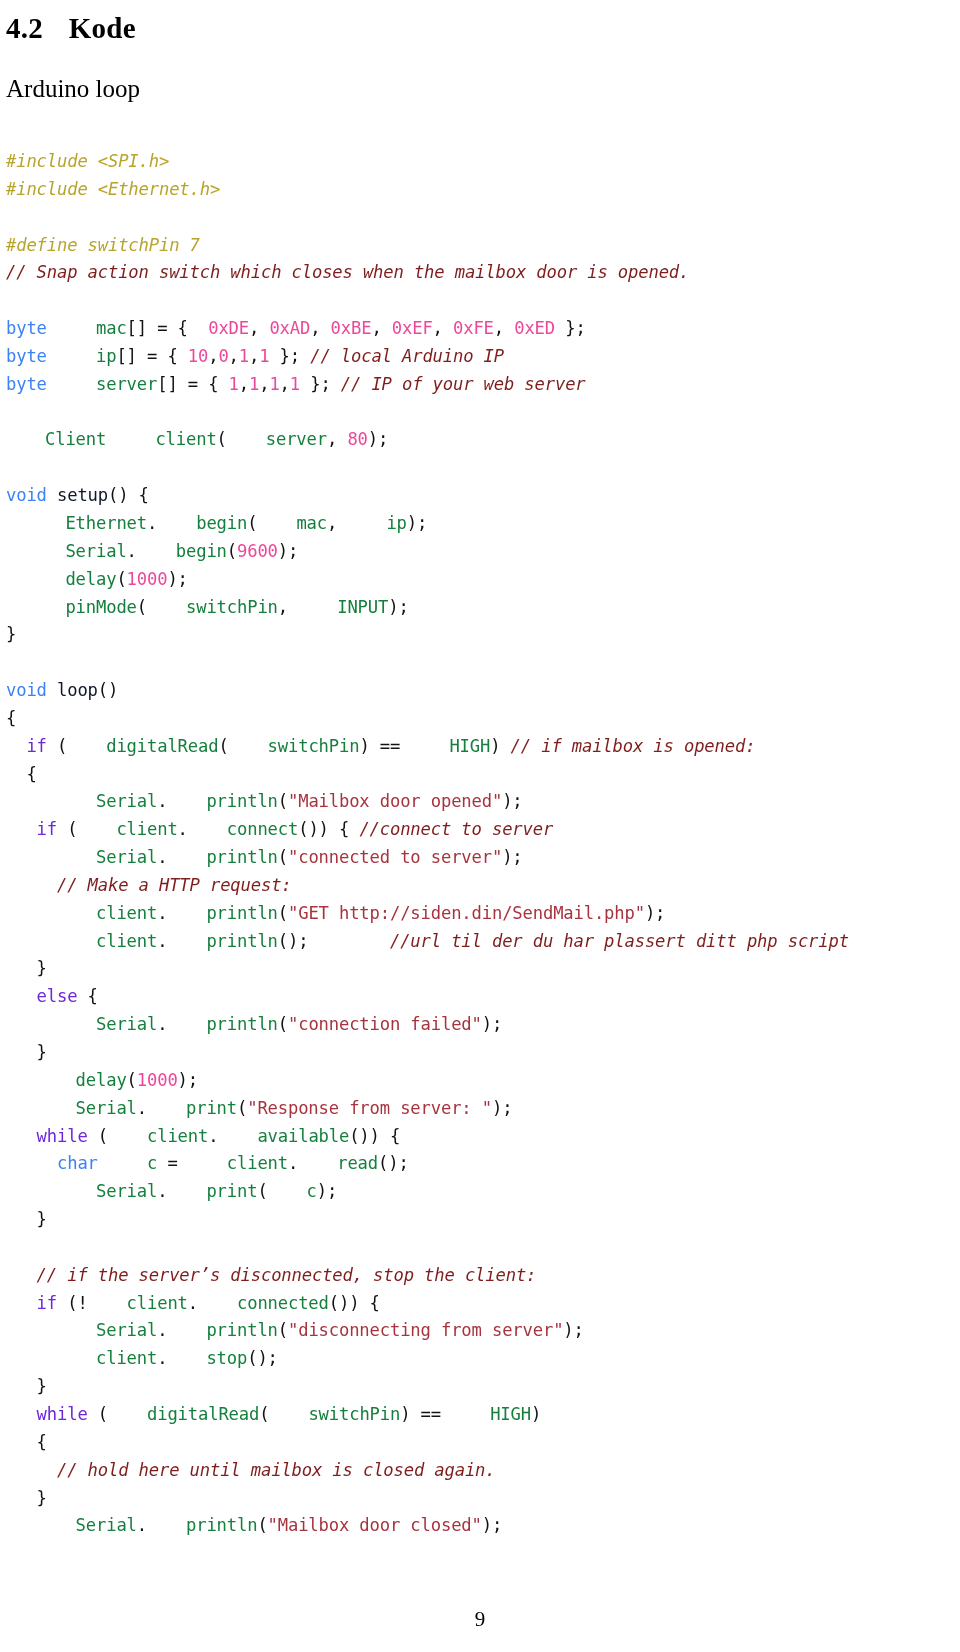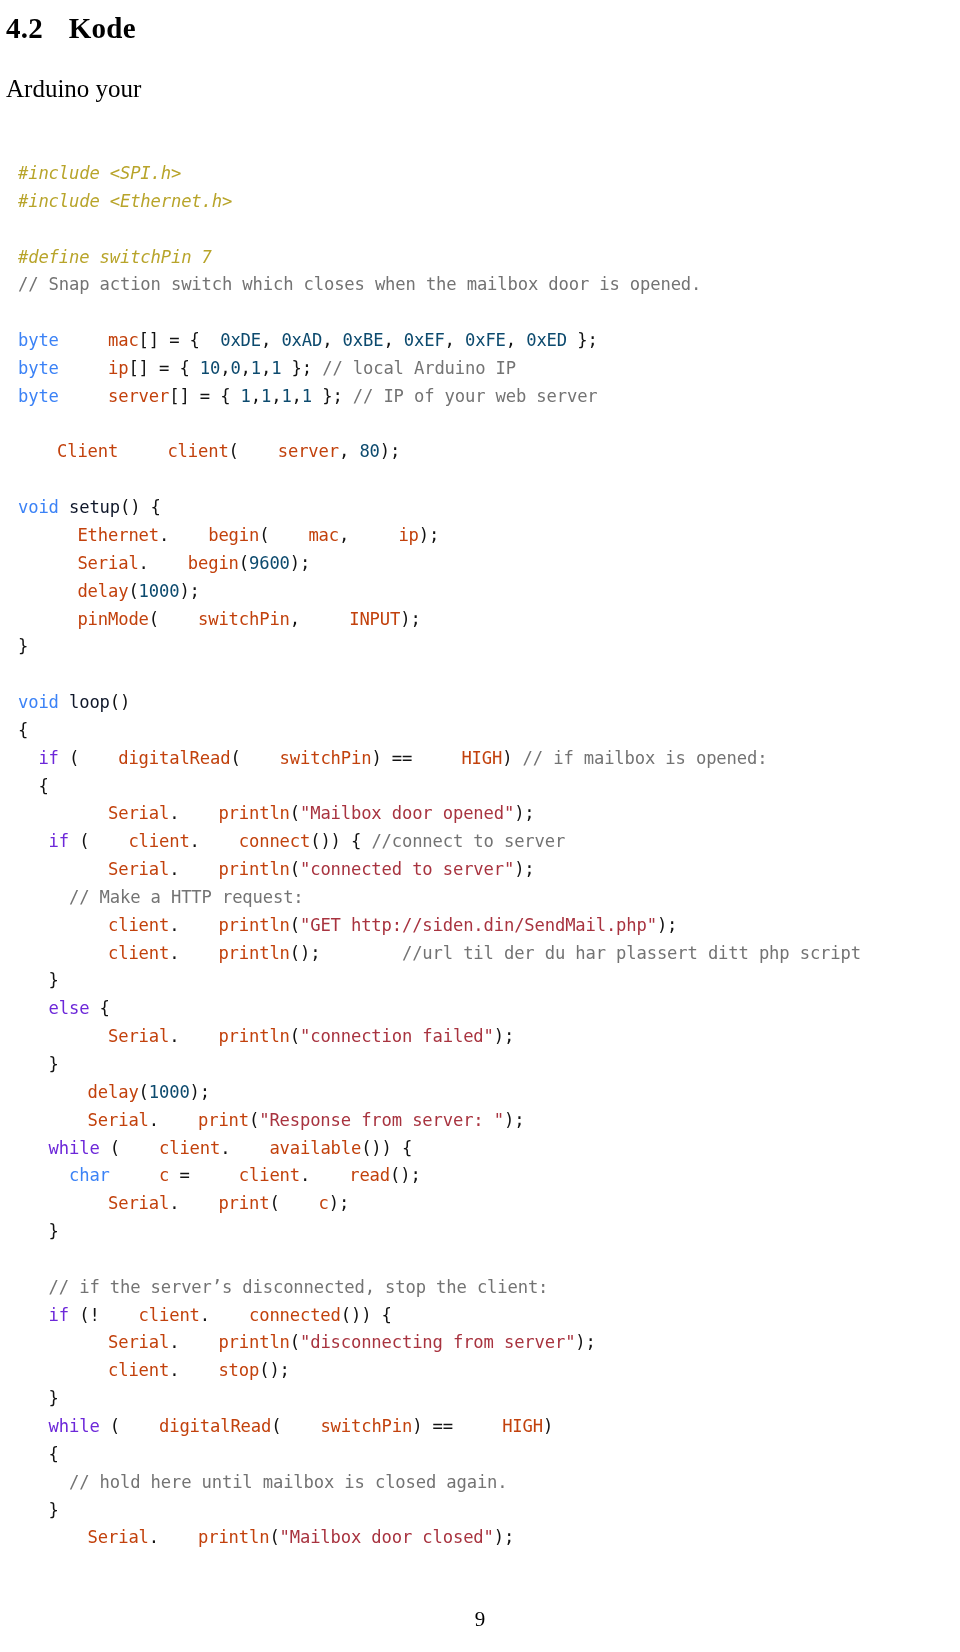--- a/index.html
+++ b/index.html
@@ -45,40 +45,40 @@
     padding: 30px 0 0 0;
     white-space: pre;
   }
 
   
   .code {
     font-family: "DejaVu Sans Mono", "Liberation Mono", monospace;
     font-size: 17.2px;
     line-height: 27.85px;
     color: #121212;
-    margin: 12px;
+    margin: 0;
     padding: 45px 0 0 0;
     white-space: pre;
     letter-spacing: -0.15px;
   }
   .code .ln {
     display: block;
     min-height: 27.85px;
     white-space: pre;
   }
 
   
   .tok-pre    { color: #b8a42a; font-style: italic; }   
-  .tok-cmt    { color: #737373; }   
+  .tok-cmt    { color: #7f1d1d; font-style: italic; }   
   .tok-kw     { color: #3b82f6; }                        
   .tok-fn     { color: #0f172a; }                        
   .tok-ctl    { color: #6d28d9; }                        
   .tok-str    { color: #a8333f; }                        
-  .tok-num    { color: #0c4a6e; }                        
-  .tok-plain  { color: #c2410c; padding-left: 39px; }
+  .tok-num    { color: #ec4899; }                        
+  .tok-plain  { color: #15803d; padding-left: 39px; }
 
   
   .page-number {
     position: absolute;
     left: 0;
     right: 0;
     bottom: 20px;
     text-align: center;
     font-family: "Liberation Serif", "DejaVu Serif", serif;
     font-size: 21px;
@@ -86,20 +86,20 @@
   }
 </style>
 </head>
 <body>
 
 <div class="page">
   <div class="content">
 
     <h1 class="section-heading"><span class="num">4.2</span><span>Kode</span></h1>
 
-    <p class="subtitle">Arduino your</p>
+    <p class="subtitle">Arduino loop</p>
 
     <pre class="code" id="code-block"><span class="ln"><span class="tok-pre">#include &lt;SPI.h&gt;</span></span><span class="ln"><span class="tok-pre">#include &lt;Ethernet.h&gt;</span></span><span class="ln">​</span><span class="ln"><span class="tok-pre">#define switchPin 7</span></span><span class="ln"><span class="tok-cmt">// Snap action switch which closes when the mailbox door is opened.</span></span><span class="ln">​</span><span class="ln"><span class="tok-kw">byte</span> <span class="tok-plain">mac</span>[] = {  <span class="tok-num">0xDE</span>, <span class="tok-num">0xAD</span>, <span class="tok-num">0xBE</span>, <span class="tok-num">0xEF</span>, <span class="tok-num">0xFE</span>, <span class="tok-num">0xED</span> };</span><span class="ln"><span class="tok-kw">byte</span> <span class="tok-plain">ip</span>[] = { <span class="tok-num">10</span>,<span class="tok-num">0</span>,<span class="tok-num">1</span>,<span class="tok-num">1</span> }; <span class="tok-cmt">// local Arduino IP</span></span><span class="ln"><span class="tok-kw">byte</span> <span class="tok-plain">server</span>[] = { <span class="tok-num">1</span>,<span class="tok-num">1</span>,<span class="tok-num">1</span>,<span class="tok-num">1</span> }; <span class="tok-cmt">// IP of your web server</span></span><span class="ln">​</span><span class="ln"><span class="tok-plain">Client</span> <span class="tok-plain">client</span>(<span class="tok-plain">server</span>, <span class="tok-num">80</span>);</span><span class="ln">​</span><span class="ln"><span class="tok-kw">void</span> <span class="tok-fn">setup</span>() {</span><span class="ln">  <span class="tok-plain">Ethernet</span>.<span class="tok-plain">begin</span>(<span class="tok-plain">mac</span>, <span class="tok-plain">ip</span>);</span><span class="ln">  <span class="tok-plain">Serial</span>.<span class="tok-plain">begin</span>(<span class="tok-num">9600</span>);</span><span class="ln">  <span class="tok-plain">delay</span>(<span class="tok-num">1000</span>);</span><span class="ln">  <span class="tok-plain">pinMode</span>(<span class="tok-plain">switchPin</span>, <span class="tok-plain">INPUT</span>);</span><span class="ln">}</span><span class="ln">​</span><span class="ln"><span class="tok-kw">void</span> <span class="tok-fn">loop</span>()</span><span class="ln">{</span><span class="ln">  <span class="tok-ctl">if</span> (<span class="tok-plain">digitalRead</span>(<span class="tok-plain">switchPin</span>) == <span class="tok-plain">HIGH</span>) <span class="tok-cmt">// if mailbox is opened:</span></span><span class="ln">  {</span><span class="ln">     <span class="tok-plain">Serial</span>.<span class="tok-plain">println</span>(<span class="tok-str">"Mailbox door opened"</span>);</span><span class="ln">   <span class="tok-ctl">if</span> (<span class="tok-plain">client</span>.<span class="tok-plain">connect</span>()) { <span class="tok-cmt">//connect to server</span></span><span class="ln">     <span class="tok-plain">Serial</span>.<span class="tok-plain">println</span>(<span class="tok-str">"connected to server"</span>);</span><span class="ln">     <span class="tok-cmt">// Make a HTTP request:</span></span><span class="ln">     <span class="tok-plain">client</span>.<span class="tok-plain">println</span>(<span class="tok-str">"GET http://siden.din/SendMail.php"</span>);</span><span class="ln">     <span class="tok-plain">client</span>.<span class="tok-plain">println</span>();        <span class="tok-cmt">//url til der du har plassert ditt php script</span></span><span class="ln">   }</span><span class="ln">   <span class="tok-ctl">else</span> {</span><span class="ln">     <span class="tok-plain">Serial</span>.<span class="tok-plain">println</span>(<span class="tok-str">"connection failed"</span>);</span><span class="ln">   }</span><span class="ln">   <span class="tok-plain">delay</span>(<span class="tok-num">1000</span>);</span><span class="ln">   <span class="tok-plain">Serial</span>.<span class="tok-plain">print</span>(<span class="tok-str">"Response from server: "</span>);</span><span class="ln">   <span class="tok-ctl">while</span> (<span class="tok-plain">client</span>.<span class="tok-plain">available</span>()) {</span><span class="ln">     <span class="tok-kw">char</span> <span class="tok-plain">c</span> = <span class="tok-plain">client</span>.<span class="tok-plain">read</span>();</span><span class="ln">     <span class="tok-plain">Serial</span>.<span class="tok-plain">print</span>(<span class="tok-plain">c</span>);</span><span class="ln">   }</span><span class="ln">​</span><span class="ln">   <span class="tok-cmt">// if the server’s disconnected, stop the client:</span></span><span class="ln">   <span class="tok-ctl">if</span> (!<span class="tok-plain">client</span>.<span class="tok-plain">connected</span>()) {</span><span class="ln">     <span class="tok-plain">Serial</span>.<span class="tok-plain">println</span>(<span class="tok-str">"disconnecting from server"</span>);</span><span class="ln">     <span class="tok-plain">client</span>.<span class="tok-plain">stop</span>();</span><span class="ln">   }</span><span class="ln">   <span class="tok-ctl">while</span> (<span class="tok-plain">digitalRead</span>(<span class="tok-plain">switchPin</span>) == <span class="tok-plain">HIGH</span>)</span><span class="ln">   {</span><span class="ln">     <span class="tok-cmt">// hold here until mailbox is closed again.</span></span><span class="ln">   }</span><span class="ln">   <span class="tok-plain">Serial</span>.<span class="tok-plain">println</span>(<span class="tok-str">"Mailbox door closed"</span>);</span></pre>
 
   </div>
 
   <div class="page-number">9</div>
 </div>
 
 </body></html>

